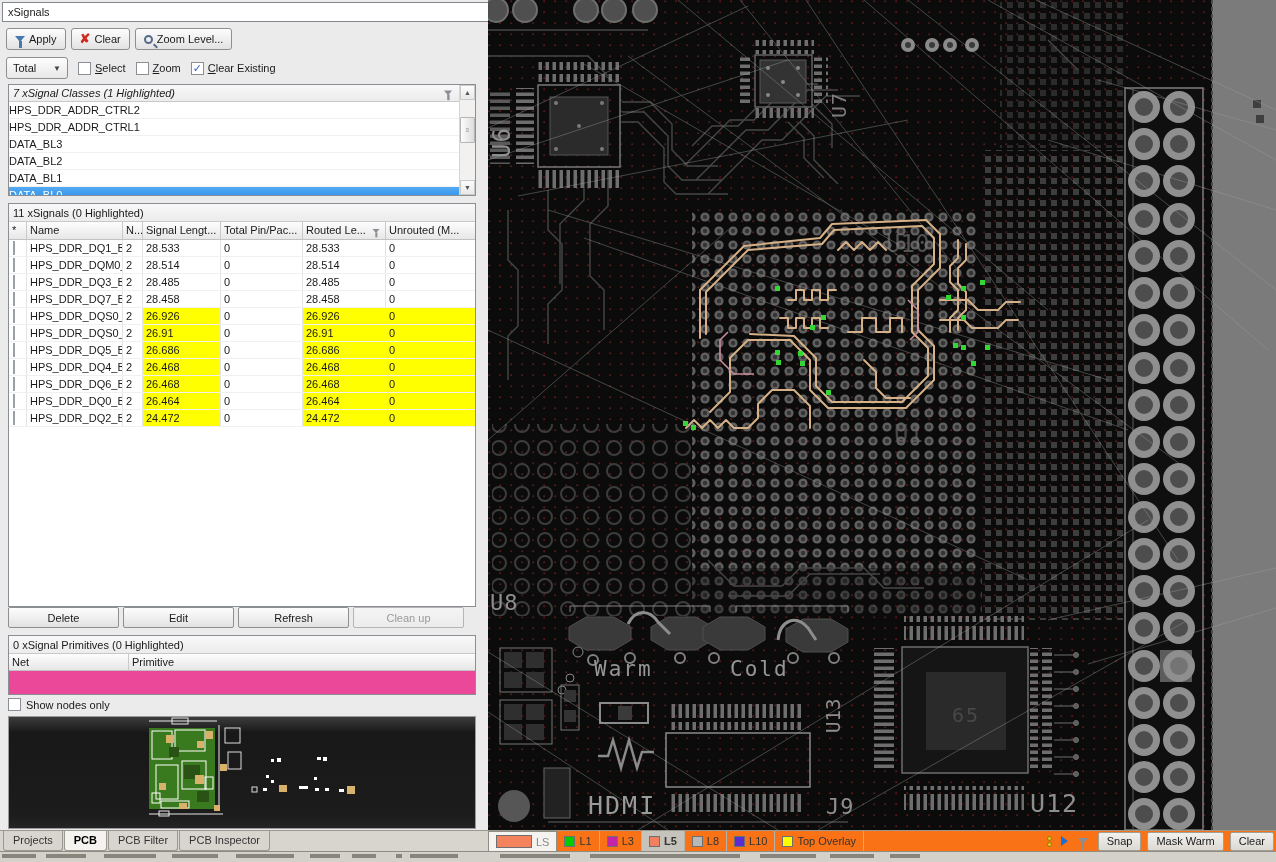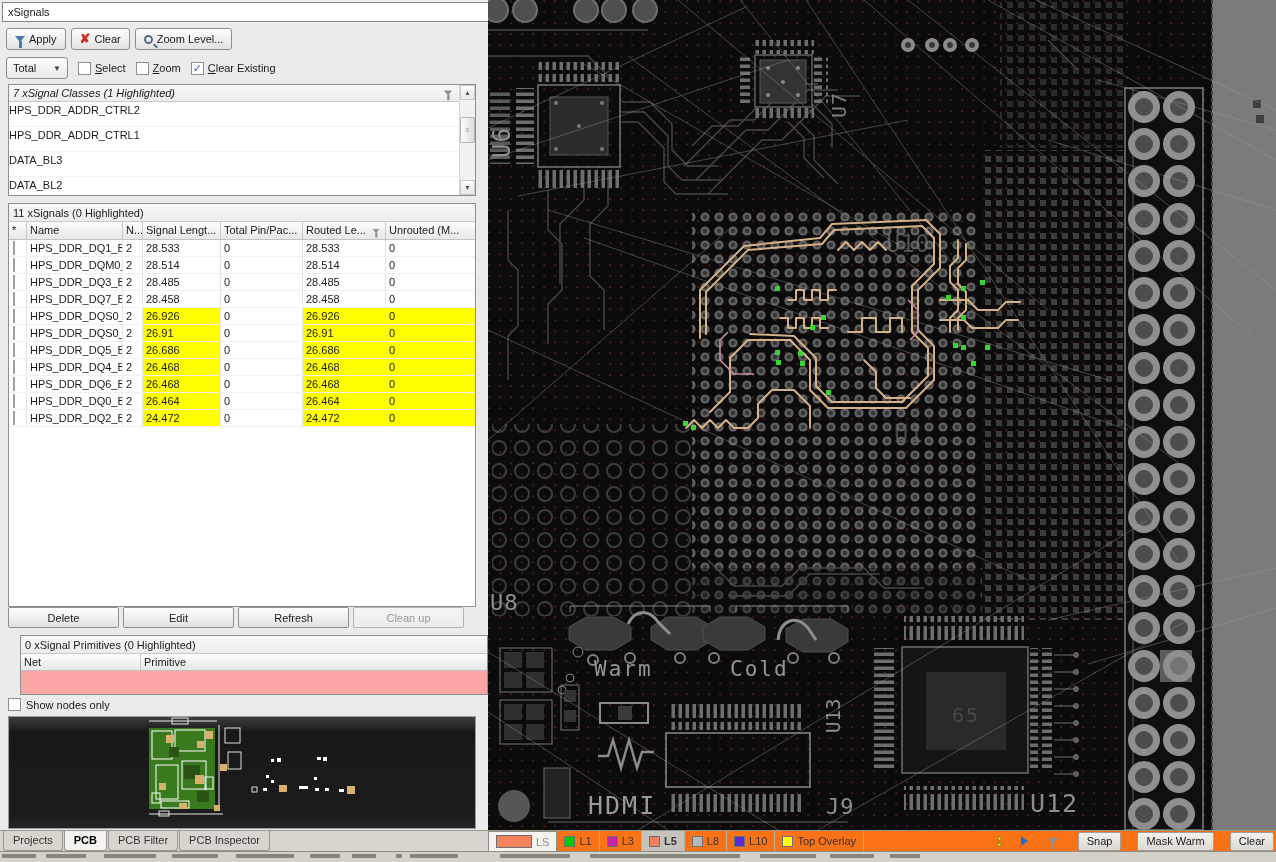--- a/index.html
+++ b/index.html
@@ -36,21 +36,21 @@
   .cb { width:13px; height:13px; background:#fff; border:1px solid #8a8f96; display:inline-flex;
     align-items:center; justify-content:center; font-size:11px; color:#2a5fcc; line-height:11px; }
   .cbl { display:inline-flex; align-items:center; gap:4px; }
   .mn { text-decoration:underline; }
 
   .listbox { position:absolute; left:8px; top:84px; width:468px; height:112px; background:#fff;
     border:1px solid #8a8f96; overflow:hidden; }
   .listhdr { height:17px; background:linear-gradient(#f8f8f8,#ececec); border-bottom:1px solid #c9c9c9;
     display:flex; align-items:center; padding:0 4px; position:relative;font-style:italic; }
   .listhdr .funnel { position:absolute; right:22px; top:5px; transform:scale(.8); }
-  .lrow { height:25px; line-height:17px; padding-left:0; border-bottom:1px solid #f1f1f1; white-space:nowrap; }
+  .lrow { height:17px; line-height:17px; padding-left:0; border-bottom:1px solid #f1f1f1; white-space:nowrap; }
   .lrow.sel { background:linear-gradient(#54aaf2,#1e86e8); color:#fff; border-bottom:none; }
   .vscroll { position:absolute; right:0; top:0; width:16px; height:110px; background:#f2f1ef; border-left:1px solid #d5d5d5; }
   .varr { height:15px; display:flex; align-items:center; justify-content:center; font-size:7px; color:#555;
     background:linear-gradient(#fcfcfc,#e8e8e8); border:1px solid #c9c9c9; }
   .varr.dn { position:absolute; bottom:0; left:0; right:0; }
   .vthumb { position:absolute; left:0; right:0; top:32px; height:26px; background:linear-gradient(90deg,#fdfdfd,#dcdcdc);
     border:1px solid #b5b5b5; border-radius:1px; display:flex; align-items:center; justify-content:center;
     font-size:6px; color:#888; letter-spacing:0; }
 
   .tablebox { position:absolute; left:8px; top:203px; width:468px; height:404px; background:#fff;
@@ -64,21 +64,21 @@
   .td { border-right:1px solid #e4e4e4; padding:1px 3px; white-space:nowrap; overflow:hidden; line-height:14px; }
   .hl { background:#ffff00; }
   .c0{width:18px;} .c1{width:96px;} .c2{width:20px;} .c3{width:78px;} .c4{width:82px;} .c5{width:83px;} .c6{flex:1;border-right:none;}
   .rowcb { width:13px; height:13px; margin:1px 0 0 1px; background:#fbfbfb; border:1px solid #9aa0a6;
     box-shadow:inset 0 0 0 1px #e3e3e3; }
   .sorticon { position:absolute; right:4px; top:6px; }
 
   .btnrow { position:absolute; left:8px; top:607px; width:468px; display:flex; gap:4px; }
   .btnrow .btn { width:111px; height:21px; justify-content:center; border-radius:2px; }
 
-  .primbox { position:absolute; left:20px; top:635px; width:468px; height:60px; background:#fca5a5;
+  .primbox { position:absolute; left:8px; top:635px; width:468px; height:60px; background:#ec4899;
     border:1px solid #8a8f96; overflow:hidden; }
   .primcols { display:flex; height:17px; background:linear-gradient(#fdfdfd,#e7e7e7); border-bottom:1px solid #c2c2c2; }
   .primcols .th:first-child { width:120px; }
   .shownodes { position:absolute; left:8px; top:698px; display:flex; align-items:center; gap:5px; }
 
   .preview { position:absolute; left:8px; top:716px; width:468px; height:113px; border:1px solid #9a9a9a;
     background:linear-gradient(180deg,#3c3c3c,#181818 14%,#1c1c1c 88%,#242424); }
 
   
   .tabsbar { position:absolute; left:0; top:830px; width:488px; height:21px; background:#d8d5ce;
@@ -87,21 +87,21 @@
     margin-right:1px; background:#d8d5ce; color:#333; white-space:nowrap; }
   .dtab.active { background:#f4f3f0; font-weight:bold; color:#000; }
 
   .layerbar { position:absolute; left:488px; top:830px; width:788px; height:21px; background:#f97316;
     border-top:1px solid #9b988f; display:flex; align-items:stretch; }
   .ltab { display:flex; align-items:center; gap:4px; padding:0 7px; border-right:1px solid #b7b4ac; color:#333; }
   .ltab.active { background:#f4f3f0; border:1px solid #8f8c84; border-bottom:none; }
   .ltab.pressed { background:#c6c3bc; }
   .sw { width:11px; height:11px; border:1px solid #6f6f6f; display:inline-block; }
   .sw.big { width:36px; height:13px; }
-  .lbright { margin-left:auto; display:flex; align-items:center; gap:16px; padding-right:2px; }
+  .lbright { margin-left:auto; display:flex; align-items:center; gap:6px; padding-right:2px; }
   .minibtn { height:19px; padding:0 8px; display:flex; align-items:center; background:linear-gradient(#f2f1ee,#dcd9d2);
     border:1px solid #a39f96; border-radius:2px; }
   .dot { width:5px; height:5px; border-radius:50%; background:#e8c51c; border:1px solid #8f7a00; display:block; }
   .bluearrow { width:0; height:0; border-top:5px solid transparent; border-bottom:5px solid transparent;
     border-left:7px solid #1c6fd4; display:inline-block; }
 
   .statusbar { position:absolute; left:0; top:851px; width:1276px; height:11px; background:#d4d1ca;
     border-top:1px solid #8f8c84; overflow:hidden; }
   .frag { position:absolute; top:2px; height:4px; background:#88857d; }
 

